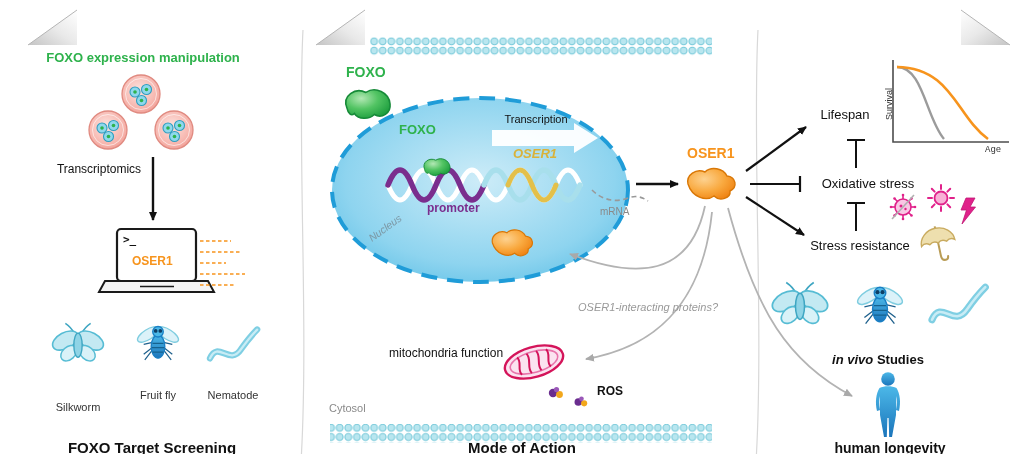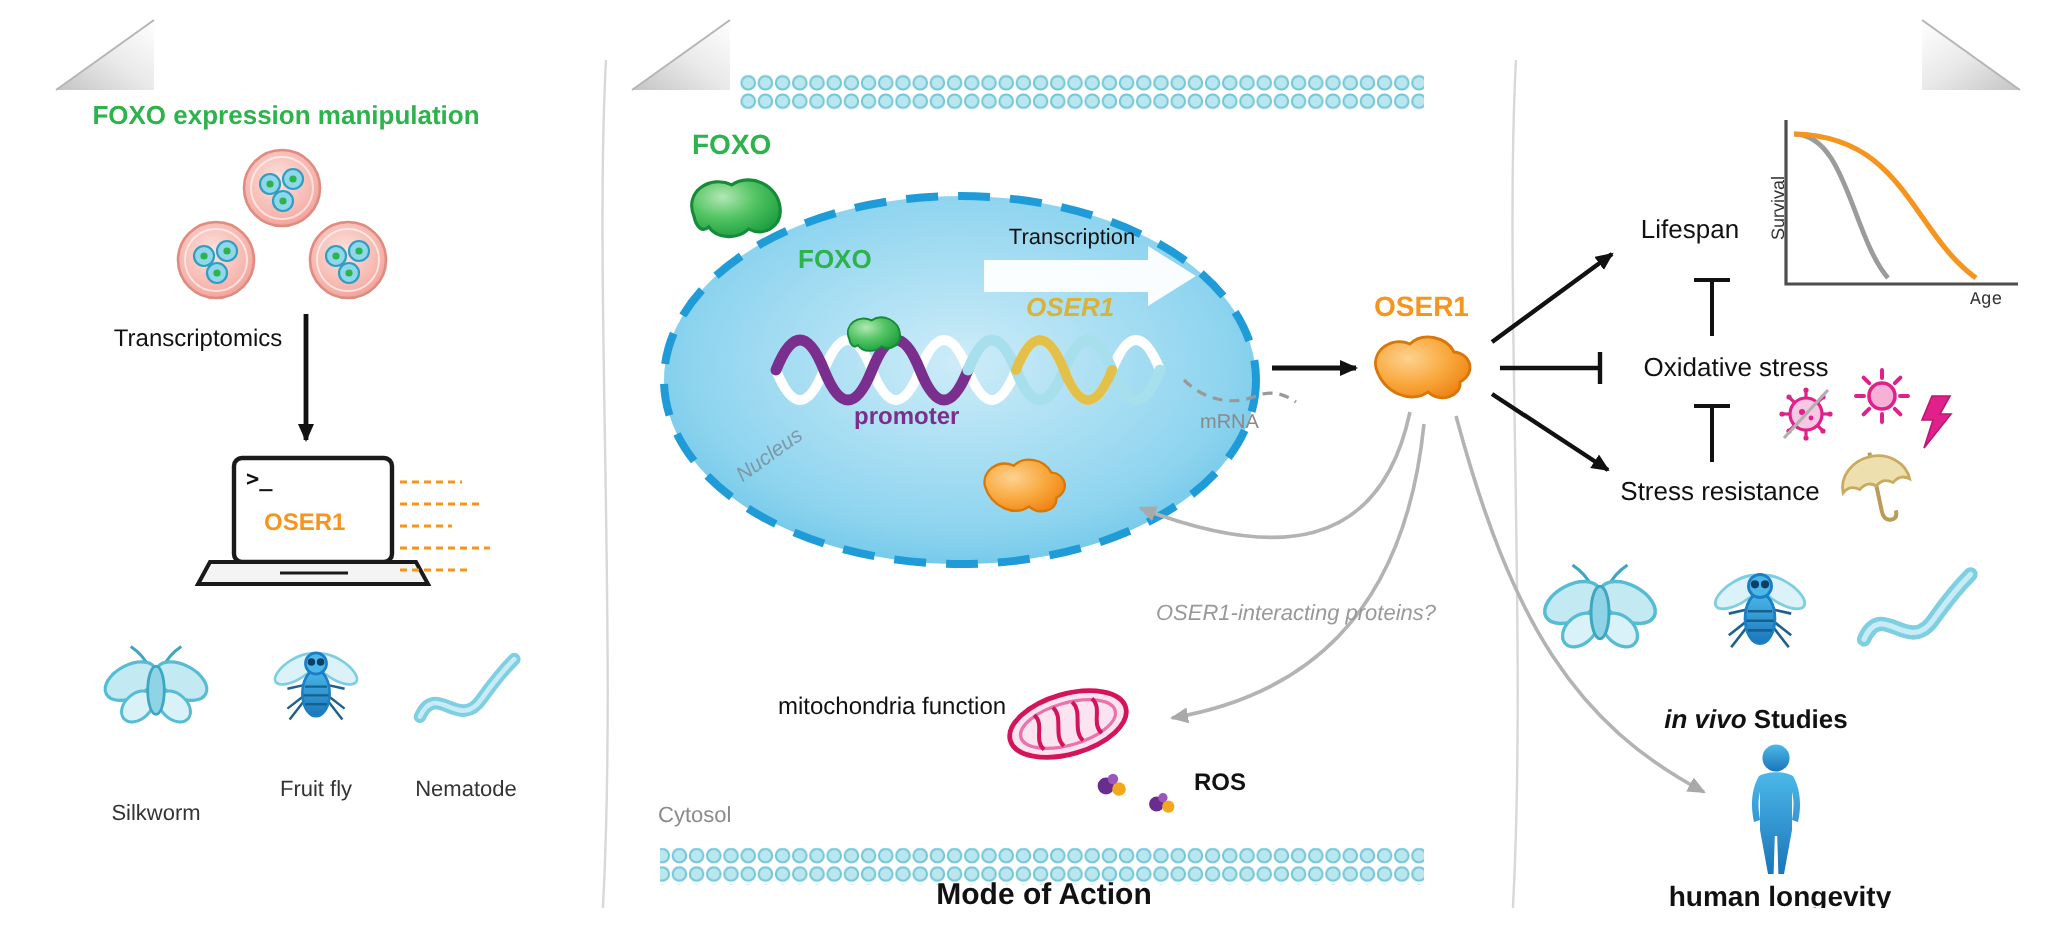--- a/index.html
+++ b/index.html
@@ -283,20 +283,21 @@
 <use href="#human" transform="translate(888,402)"></use>
 </svg>
 
 <div class="lbl c green" style="left:143px;top:50px;font-size:13px;">FOXO expression manipulation</div>
 <div class="lbl c" style="left:99px;top:162px;">Transcriptomics</div>
 <div class="lbl mono" style="left:123px;top:233px;">&gt;_</div>
 <div class="lbl orange" style="left:132px;top:254px;font-size:12px;">OSER1</div>
 <div class="lbl c small" style="left:78px;top:389px;margin-top:12px;">Silkworm</div>
 <div class="lbl c small" style="left:158px;top:389px;">Fruit fly</div>
 <div class="lbl c small" style="left:233px;top:389px;">Nematode</div>
+<div class="lbl c title" style="left:152px;top:439px;">FOXO Target Screening</div>
 
 <div class="lbl green" style="left:346px;top:64px;font-size:14px;">FOXO</div>
 <div class="lbl green" style="left:399px;top:122px;font-size:13px;">FOXO</div>
 <div class="lbl c" style="left:536px;top:113px;font-size:11px;">Transcription</div>
 <div class="lbl gold" style="left:513px;top:146px;font-size:13px;">OSER1</div>
 <div class="lbl purple" style="left:427px;top:201px;">promoter</div>
 <div class="lbl gray" style="left:600px;top:206px;font-size:10px;">mRNA</div>
 <div class="lbl rot-nucleus" style="left:366px;top:234px;">Nucleus</div>
 <div class="lbl orange" style="left:687px;top:145px;font-size:14px;">OSER1</div>
 <div class="lbl c ital" style="left:648px;top:301px;font-size:11px;text-align:center;">OSER1-interacting proteins?</div>

